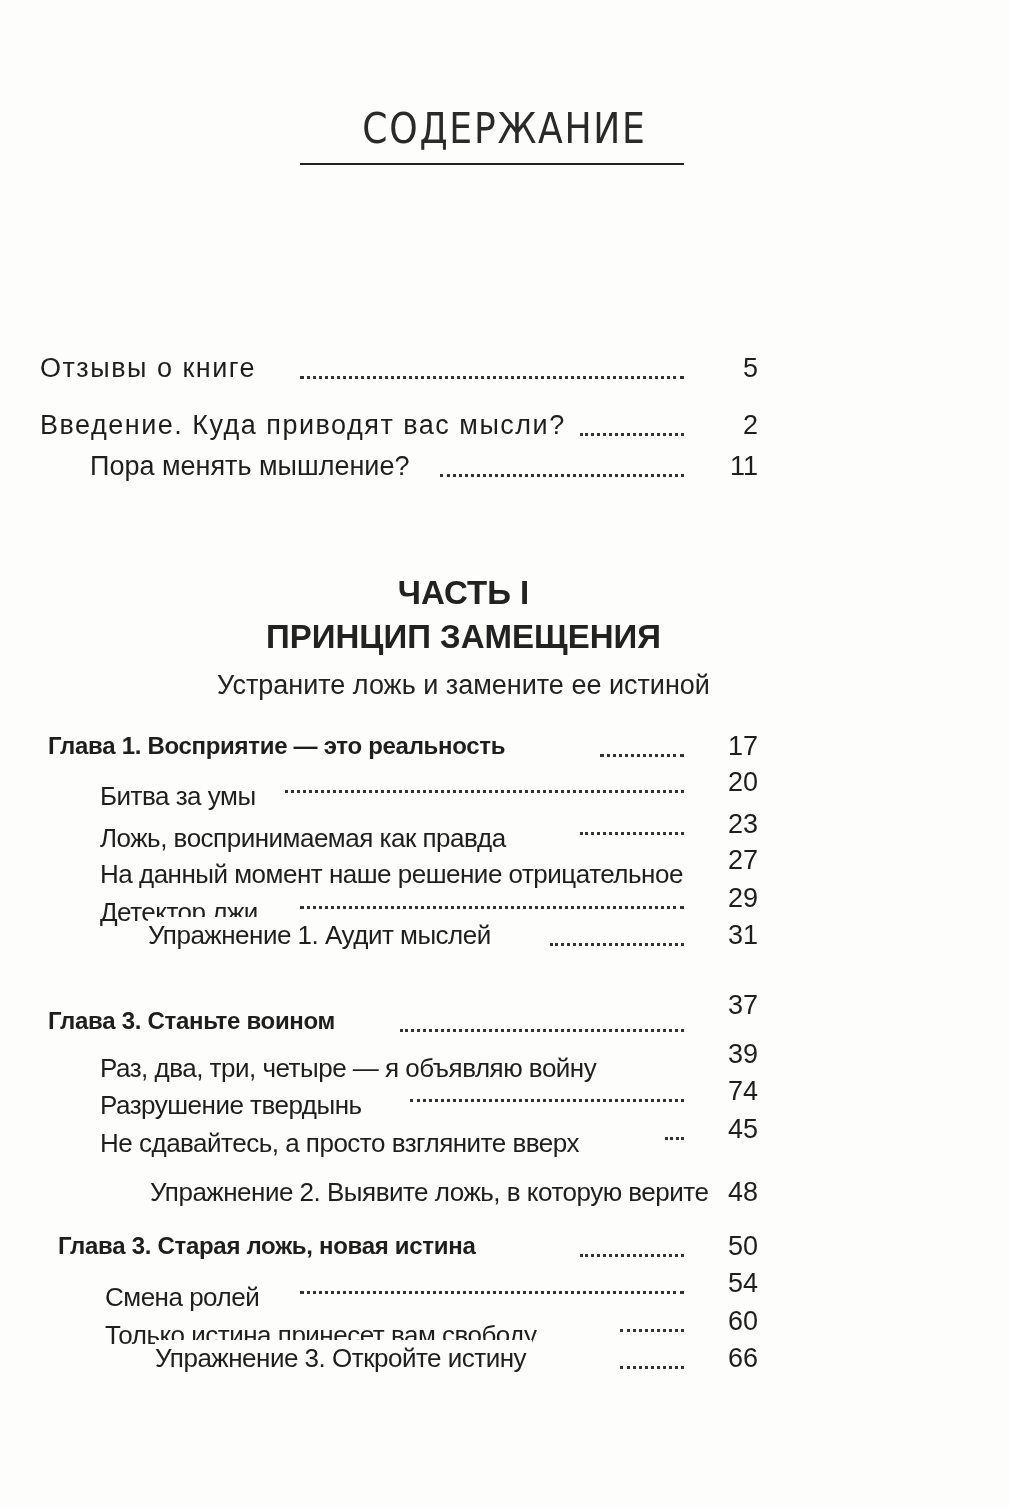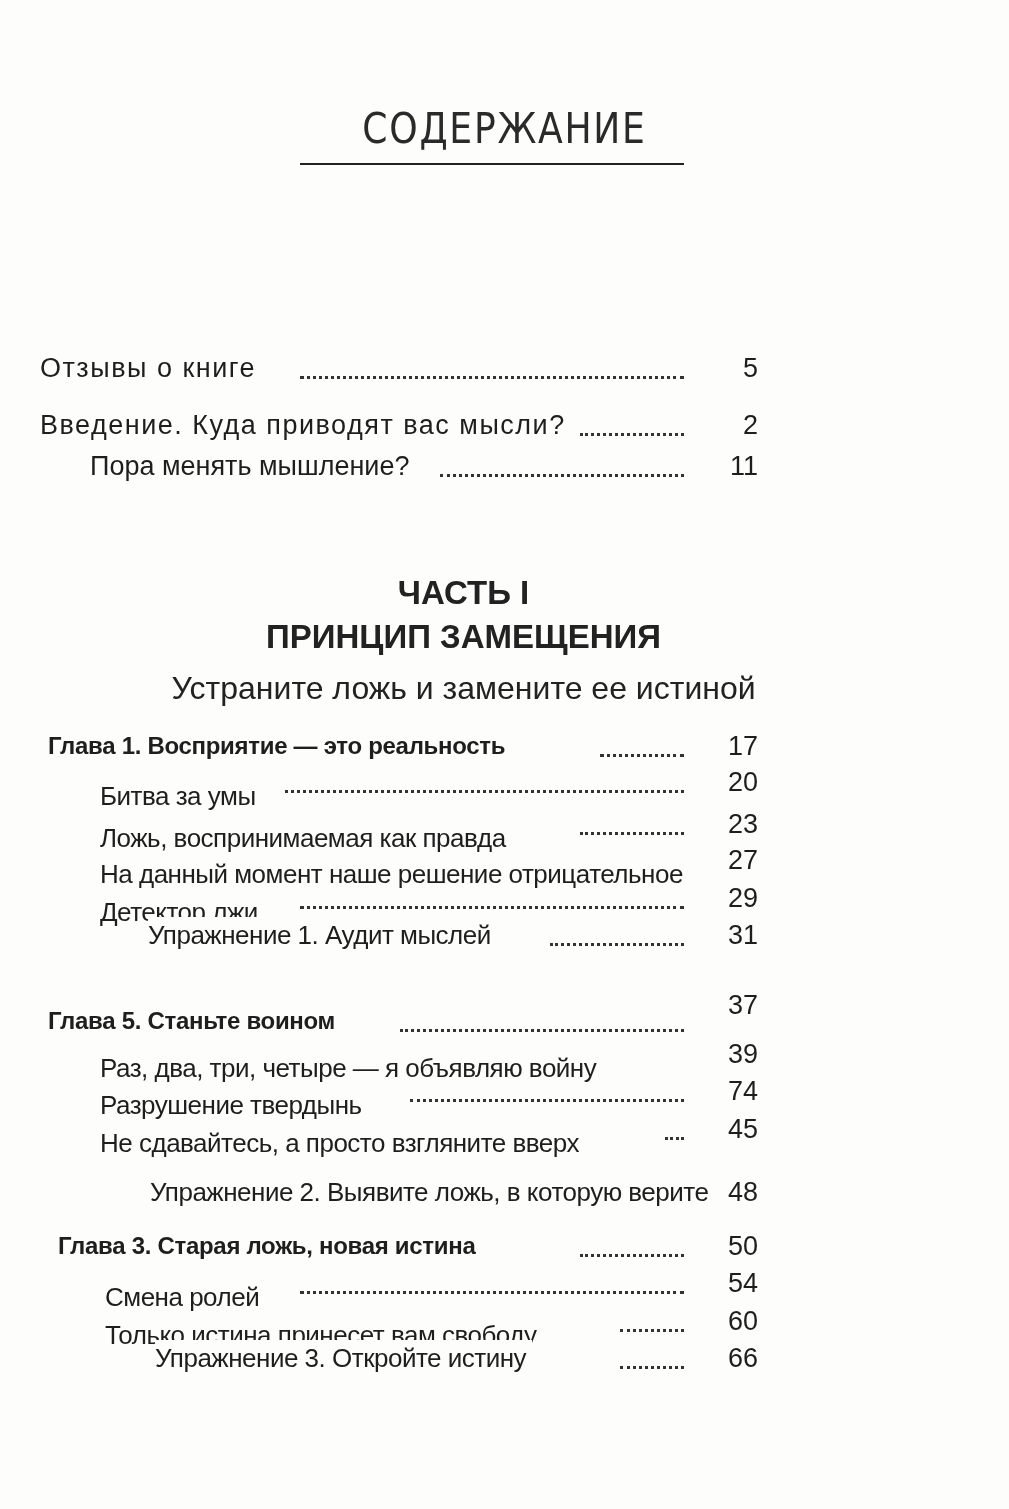--- a/index.html
+++ b/index.html
@@ -40,21 +40,21 @@
   .lvl1 .label { font-size: 27px; }
   .lvl-ch .label { font-size: 24px; font-weight: bold; letter-spacing: -0.3px; }
   .lvl-sec .label { font-size: 26px; letter-spacing: -0.5px; margin-top: 14px; }
   .lvl-ex .label { font-size: 26px; letter-spacing: -0.5px; }
   .part {
     position: absolute; left: 0; width: 927px; text-align: center;
     font-weight: bold; color: #222;
   }
   .part1 { top: 574px; font-size: 33px; }
   .part2 { top: 618px; font-size: 33px; }
-  .part3 { top: 670px; font-size: 32px; font-weight: normal; }
+  .part3 { top: 670px; font-size: 27px; font-weight: normal; }
 </style>
 </head>
 <body>
 
 <div class="title">СОДЕРЖАНИЕ</div>
 <div class="title-rule"></div>
 
 <div class="row lvl0" style="top:350px">
   <span class="label" style="left:40px">Отзывы о книге</span>
   <span class="dots" style="left:300px"></span>
@@ -100,21 +100,21 @@
   <span class="dots" style="left:300px"></span>
   <span class="page">29</span>
 </div>
 <div class="row lvl-ex" style="top:917px">
   <span class="label" style="left:148px">Упражнение 1. Аудит мыслей</span>
   <span class="dots" style="left:550px"></span>
   <span class="page">31</span>
 </div>
 
 <div class="row lvl-ch" style="top:1003px">
-  <span class="label" style="left:48px">Глава 5. Станьте воином</span>
+  <span class="label" style="left:48px">Глава 3. Станьте воином</span>
   <span class="dots" style="left:400px"></span>
   <span class="page" style="top:-16px">37</span>
 </div>
 <div class="row lvl-sec" style="top:1036px">
   <span class="label" style="left:100px">Раз, два, три, четыре — я объявляю войну</span>
   <span class="dots" style="left:690px"></span>
   <span class="page">39</span>
 </div>
 <div class="row lvl-sec" style="top:1073px">
   <span class="label" style="left:100px">Разрушение твердынь</span>

